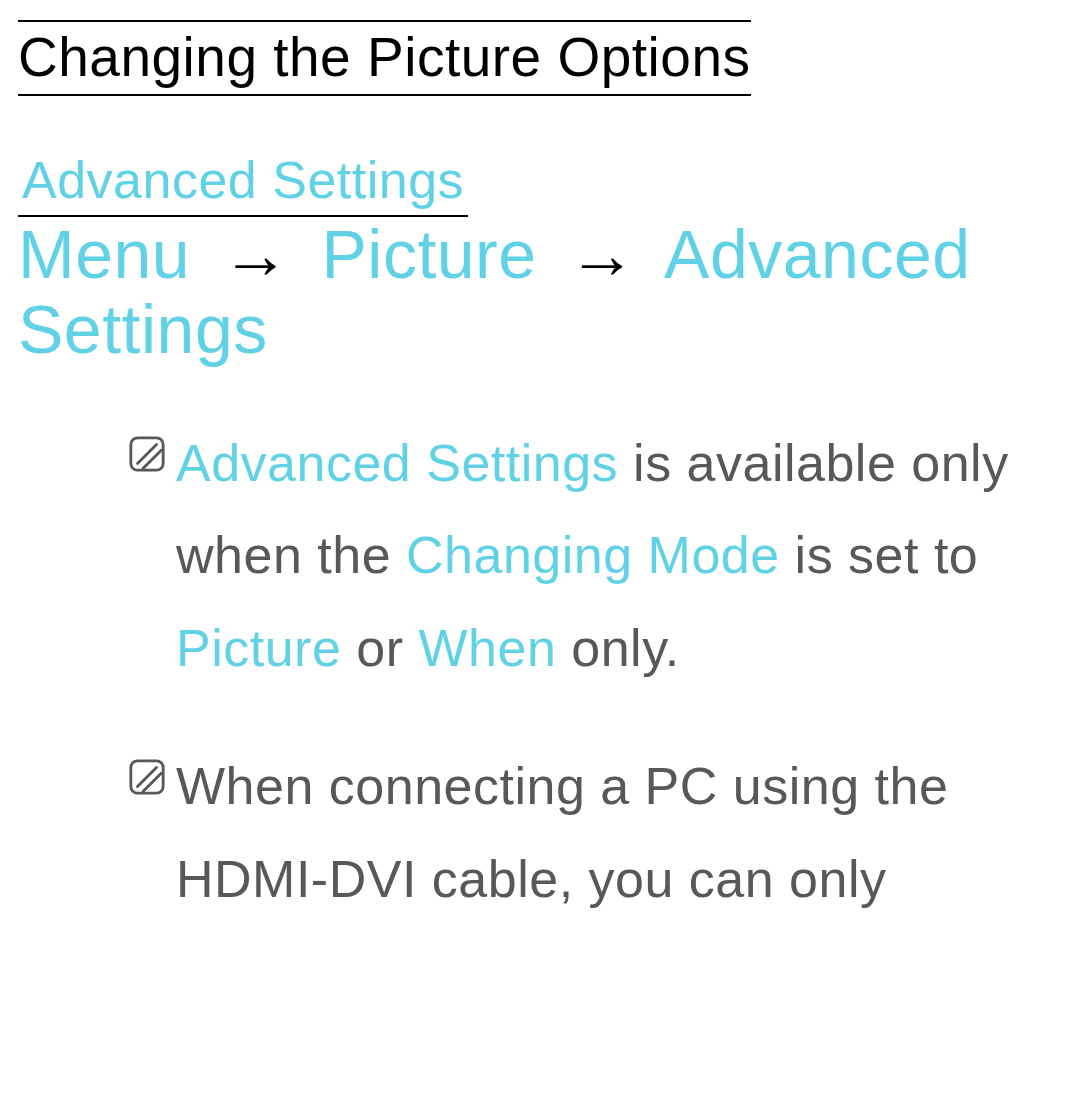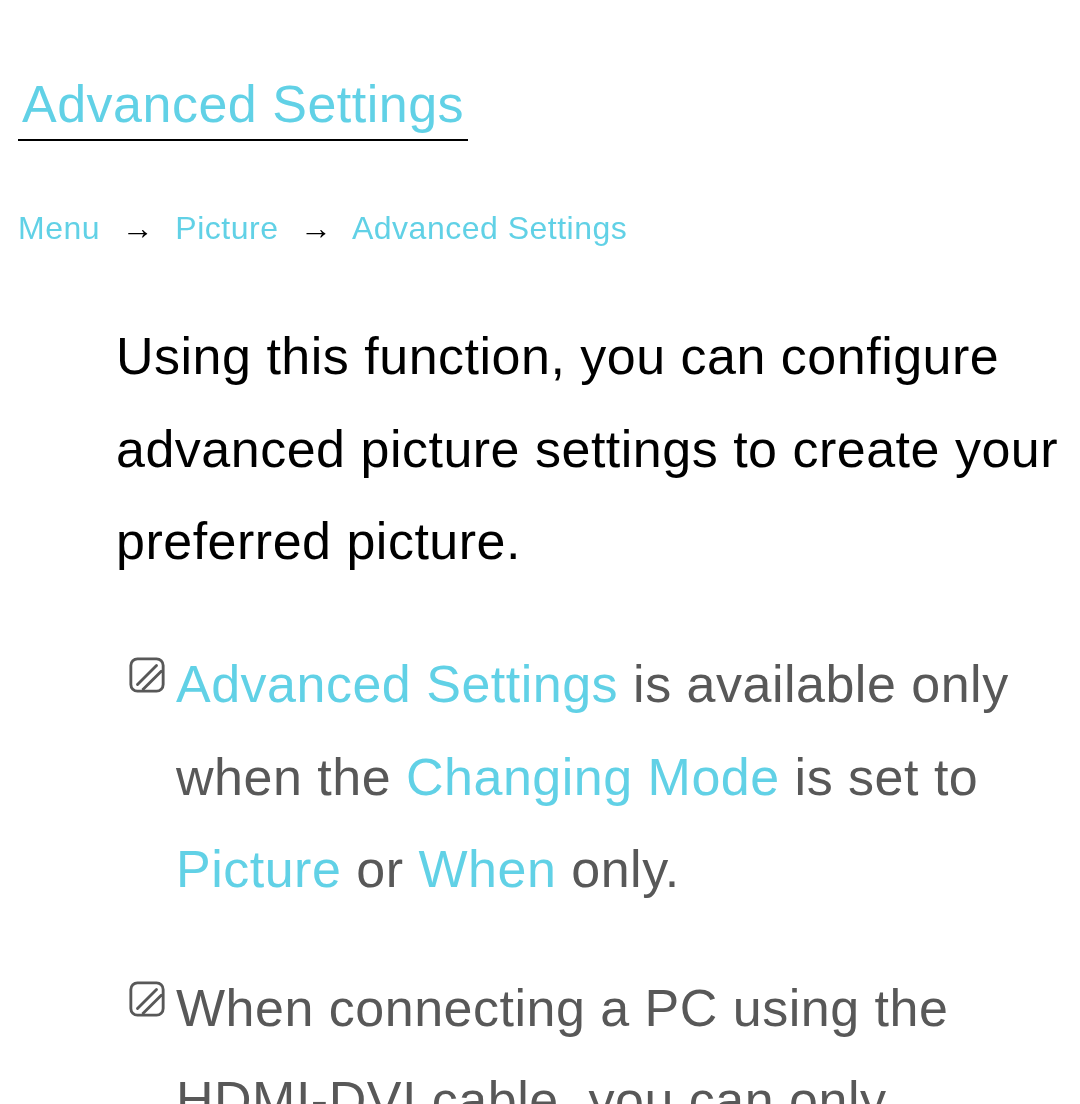--- a/index.html
+++ b/index.html
@@ -35,22 +35,21 @@
     padding: 0 4px 6px 4px;
   }
   .section-heading {
     font-size: 52px;
     line-height: 1.1;
     color: #61d1e6;
     font-weight: 400;
     letter-spacing: 0.5px;
   }
   .breadcrumb {
-    margin-top: 70px;
-    font-size: 32px;
+    font-size: 68px;
     line-height: 1.1;
     font-weight: 400;
     letter-spacing: 0.5px;
   }
   .hl { color: #61d1e6; }
   .arrow { color: #000; padding: 0 12px; }
   .body {
     margin-top: 64px;
     padding-left: 98px;
     font-size: 52px;
@@ -81,36 +80,38 @@
     width: 38px;
     height: 38px;
   }
   .note-icon svg { display: block; }
 </style>
 </head>
 <body>
 
 <div class="page">
 
+  <div class="title-wrap">
+    <div class="title">Changing the Picture Options</div>
+  </div>
 
   <div>
     <div class="section-heading-wrap">
       <span class="section-heading">Advanced Settings</span>
     </div>
   </div>
 
   <div class="breadcrumb">
     <span class="hl">Menu</span>
     <span class="arrow">→</span>
     <span class="hl">Picture</span>
     <span class="arrow">→</span>
     <span class="hl">Advanced Settings</span>
   </div>
 
-  <div class="body">Using this function, you can configure advanced picture settings to create your preferred picture.</div>
 
   <div class="notes">
 
     <div class="note">
       <span class="note-icon">
         <svg viewBox="0 0 40 40" width="38" height="38">
           <rect x="3" y="3" width="34" height="34" rx="7" ry="7" fill="none" stroke="#585858" stroke-width="3"></rect>
           <line x1="10" y1="30" x2="30" y2="10" stroke="#585858" stroke-width="3" stroke-linecap="round"></line>
           <line x1="16" y1="35" x2="35" y2="16" stroke="#585858" stroke-width="3" stroke-linecap="round"></line>
         </svg>

